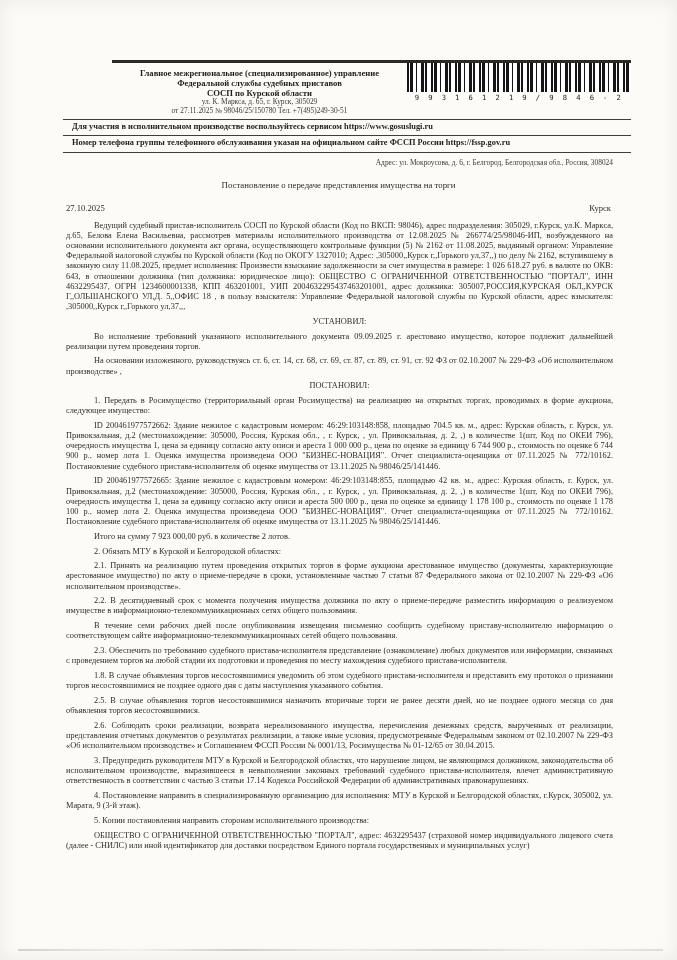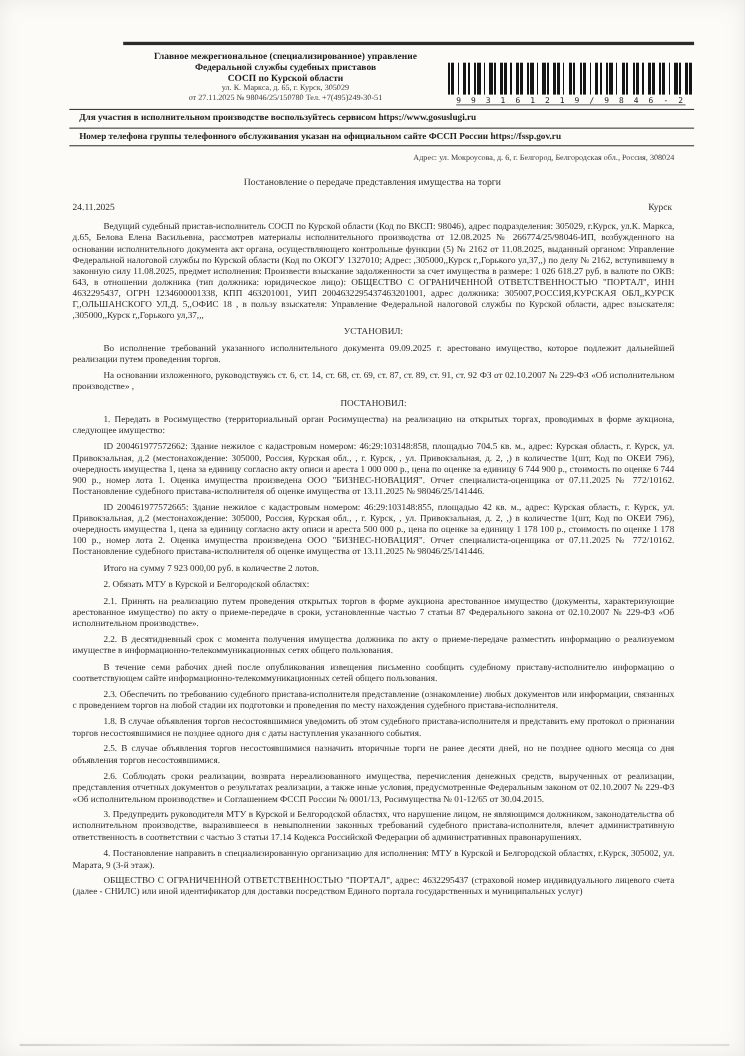--- a/index.html
+++ b/index.html
@@ -8,28 +8,28 @@
     width:677px;height:960px;
     margin:0 auto;
     background:#fcfbf8;
     font-family:"Liberation Serif","DejaVu Serif",serif;
     color:#2e2d2b;
     overflow:hidden;
     box-shadow:inset 0 0 18px rgba(160,155,145,.18);
   }
   
   .letterhead{
-    margin:38px 46px 0 112px;
+    margin:60px 46px 0 112px;
     border-top:3px solid #2b2a28;
     display:flex;align-items:flex-start;justify-content:space-between;
   }
   .lh-left{flex:1;text-align:center;padding-top:5px;}
   .lh-org{font-weight:bold;font-size:8.6px;line-height:10px;color:#1f1e1c;}
   .lh-addr{font-size:7.4px;line-height:8.8px;color:#3b3a38;}
-  .lh-right{width:224px;padding-top:16px;text-decoration:underline;}
+  .lh-right{width:224px;padding-top:0;}
   .barcode{
     height:29px;
     background:repeating-linear-gradient(90deg,
       #151515 0 2px,#fdfdfd 2px 3px,
       #151515 3px 6px,#fdfdfd 6px 9px,
       #151515 9px 10px,#fdfdfd 10px 14px,
       #151515 14px 17px,#fdfdfd 17px 18px,
       #151515 18px 20px,#fdfdfd 20px 24px);
   }
   .barcode-digits{
@@ -92,21 +92,21 @@
   <div class="notice">Номер телефона группы телефонного обслуживания указан на официальном сайте ФССП России https://fssp.gov.ru</div>
   <div class="hr"></div>
 
   <div class="recipient">
     <div>Адрес: ул. Мокроусова, д. 6, г. Белгород, Белгородская обл., Россия, 308024</div>
   </div>
 
   <div class="doc-title">Постановление о передаче представления имущества на торги</div>
 
   <div class="date-row">
-    <span>24.11.2025</span>
+    <span>27.10.2025</span>
     <span>Курск</span>
   </div>
 
   <div class="body-text">
       <p class="para">Ведущий судебный пристав-исполнитель СОСП по Курской области (Код по ВКСП: 98046), адрес подразделения: 305029, г.Курск, ул.К. Маркса, д.65, Белова Елена Васильевна, рассмотрев материалы исполнительного производства от 12.08.2025 № 266774/25/98046-ИП, возбужденного на основании исполнительного документа акт органа, осуществляющего контрольные функции (5) № 2162 от 11.08.2025, выданный органом: Управление Федеральной налоговой службы по Курской области (Код по ОКОГУ 1327010; Адрес: ,305000,,Курск г,,Горького ул,37,,) по делу № 2162, вступившему в законную силу 11.08.2025, предмет исполнения: Произвести взыскание задолженности за счет имущества в размере: 1 026 618.27 руб. в валюте по ОКВ: 643, в отношении должника (тип должника: юридическое лицо): ОБЩЕСТВО С ОГРАНИЧЕННОЙ ОТВЕТСТВЕННОСТЬЮ "ПОРТАЛ", ИНН 4632295437, ОГРН 1234600001338, КПП 463201001, УИП 2004632295437463201001, адрес должника: 305007,РОССИЯ,КУРСКАЯ ОБЛ,,КУРСК Г,,ОЛЬШАНСКОГО УЛ,Д. 5,,ОФИС 18 , в пользу взыскателя: Управление Федеральной налоговой службы по Курской области, адрес взыскателя: ,305000,,Курск г,,Горького ул,37,,,</p>
       <p class="sec-heading">УСТАНОВИЛ:</p>
       <p class="para">Во исполнение требований указанного исполнительного документа 09.09.2025 г. арестовано имущество, которое подлежит дальнейшей реализации путем проведения торгов.</p>
       <p class="para">На основании изложенного, руководствуясь ст. 6, ст. 14, ст. 68, ст. 69, ст. 87, ст. 89, ст. 91, ст. 92 ФЗ от 02.10.2007 № 229-ФЗ «Об исполнительном производстве» ,</p>
       <p class="sec-heading">ПОСТАНОВИЛ:</p>
       <p class="para">1. Передать в Росимущество (территориальный орган Росимущества) на реализацию на открытых торгах, проводимых в форме аукциона, следующее имущество:</p>
@@ -116,17 +116,18 @@
       <p class="para">2. Обязать МТУ в Курской и Белгородской областях:</p>
       <p class="para">2.1. Принять на реализацию путем проведения открытых торгов в форме аукциона арестованное имущество (документы, характеризующие арестованное имущество) по акту о приеме-передаче в сроки, установленные частью 7 статьи 87 Федерального закона от 02.10.2007 № 229-ФЗ «Об исполнительном производстве».</p>
       <p class="para">2.2. В десятидневный срок с момента получения имущества должника по акту о приеме-передаче разместить информацию о реализуемом имуществе в информационно-телекоммуникационных сетях общего пользования.</p>
       <p class="para">В течение семи рабочих дней после опубликования извещения письменно сообщить судебному приставу-исполнителю информацию о соответствующем сайте информационно-телекоммуникационных сетей общего пользования.</p>
       <p class="para">2.3. Обеспечить по требованию судебного пристава-исполнителя представление (ознакомление) любых документов или информации, связанных с проведением торгов на любой стадии их подготовки и проведения по месту нахождения судебного пристава-исполнителя.</p>
       <p class="para">1.8. В случае объявления торгов несостоявшимися уведомить об этом судебного пристава-исполнителя и представить ему протокол о признании торгов несостоявшимися не позднее одного дня с даты наступления указанного события.</p>
       <p class="para">2.5. В случае объявления торгов несостоявшимися назначить вторичные торги не ранее десяти дней, но не позднее одного месяца со дня объявления торгов несостоявшимися.</p>
       <p class="para">2.6. Соблюдать сроки реализации, возврата нереализованного имущества, перечисления денежных средств, вырученных от реализации, представления отчетных документов о результатах реализации, а также иные условия, предусмотренные Федеральным законом от 02.10.2007 № 229-ФЗ «Об исполнительном производстве» и Соглашением ФССП России № 0001/13, Росимущества № 01-12/65 от 30.04.2015.</p>
       <p class="para">3. Предупредить руководителя МТУ в Курской и Белгородской областях, что нарушение лицом, не являющимся должником, законодательства об исполнительном производстве, выразившееся в невыполнении законных требований судебного пристава-исполнителя, влечет административную ответственность в соответствии с частью 3 статьи 17.14 Кодекса Российской Федерации об административных правонарушениях.</p>
       <p class="para">4. Постановление направить в специализированную организацию для исполнения: МТУ в Курской и Белгородской областях, г.Курск, 305002, ул. Марата, 9 (3-й этаж).</p>
+      <p class="para">5. Копии постановления направить сторонам исполнительного производства:</p>
       <p class="para">ОБЩЕСТВО С ОГРАНИЧЕННОЙ ОТВЕТСТВЕННОСТЬЮ "ПОРТАЛ", адрес: 4632295437 (страховой номер индивидуального лицевого счета (далее - СНИЛС) или иной идентификатор для доставки посредством Единого портала государственных и муниципальных услуг)</p>
     </div>
 
   <div class="scan-bottom"></div>
 </div>
 
 </body></html>

